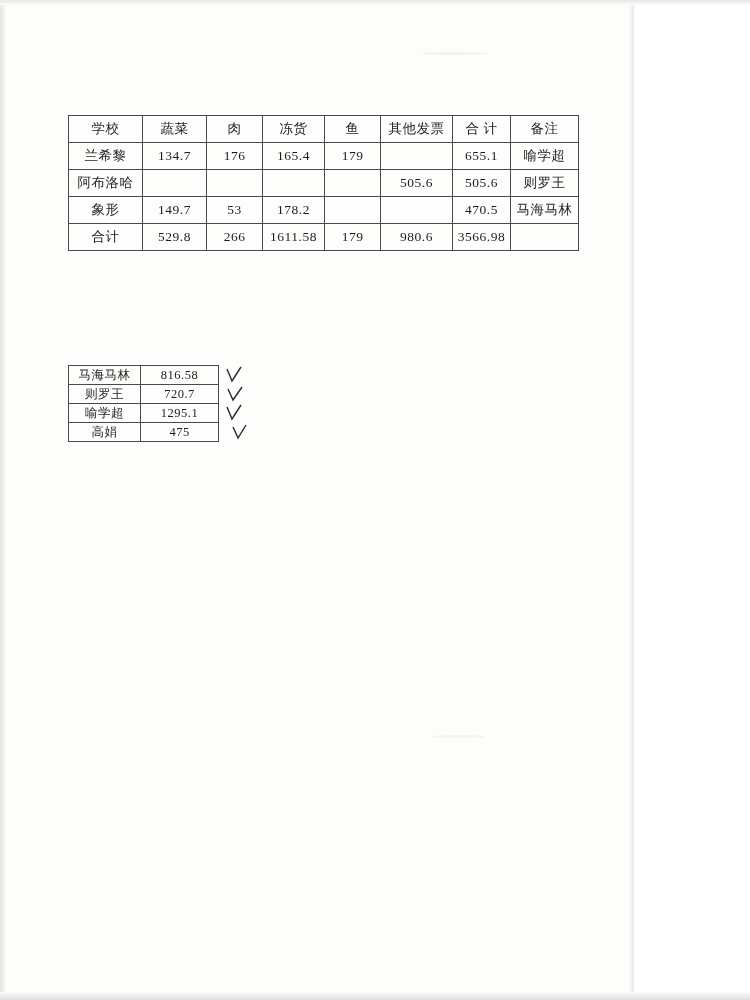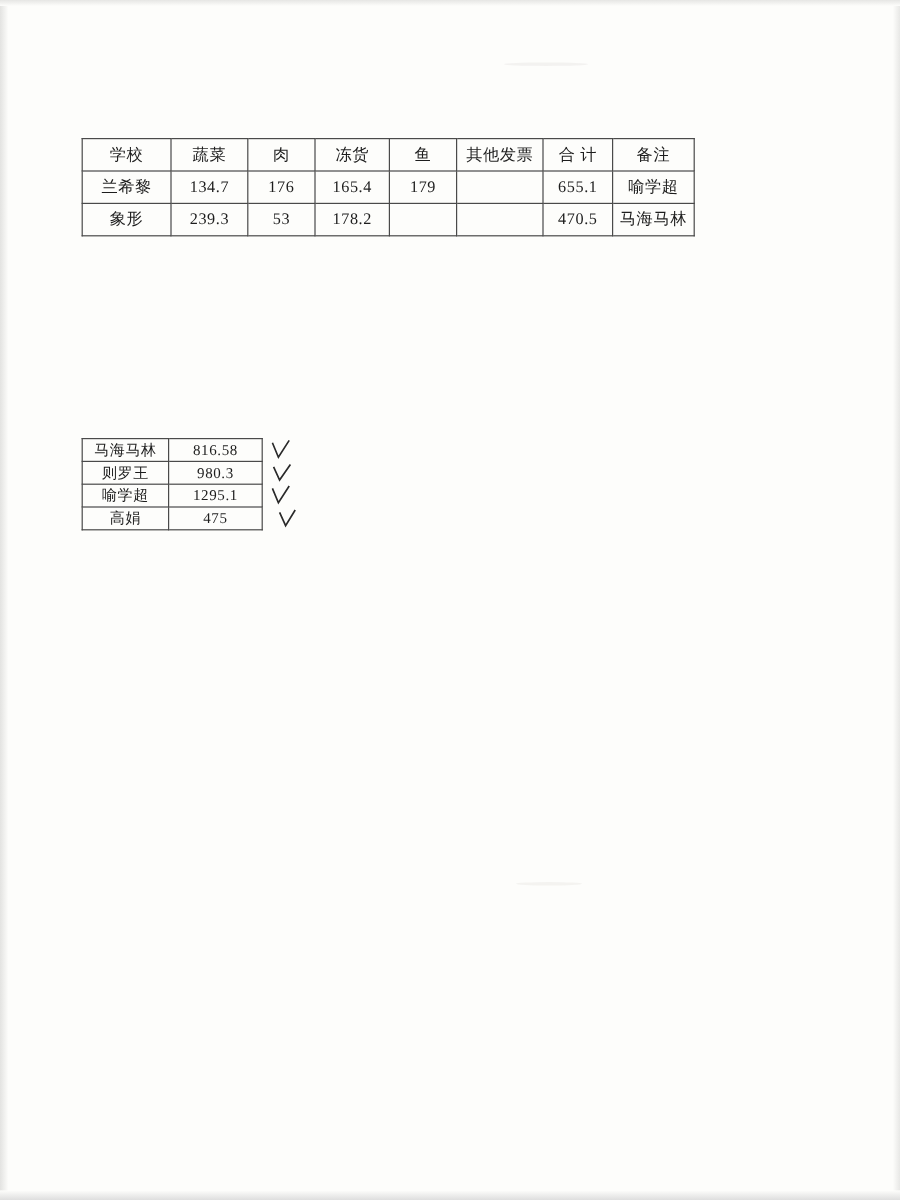--- a/index.html
+++ b/index.html
@@ -11,21 +11,21 @@
     height: 1000px;
     background: #ffffff;
     font-family: "Liberation Serif", serif;
     position: relative;
     overflow: hidden;
   }
   
   .page {
     position: absolute;
     left: 0; top: 0;
-    width: 750px;
+    width: 634px;
     height: 1000px;
     background: #fdfdfb;
   }
   
   .scan-edge-left {
     position: absolute;
     left: 0; top: 0;
     width: 7px; height: 1000px;
     background: linear-gradient(to right, #e3e3e1, #fdfdfb);
   }
@@ -173,45 +173,65 @@
         <td>兰希黎</td>
         <td class="num">134.7</td>
         <td class="num">176</td>
         <td class="num">165.4</td>
         <td class="num">179</td>
         <td class="num"></td>
         <td class="num">655.1</td>
         <td>喻学超</td>
       </tr>
       <tr>
+        <td>阿布洛哈</td>
+        <td class="num"></td>
+        <td class="num"></td>
+        <td class="num"></td>
+        <td class="num"></td>
+        <td class="num">505.6</td>
+        <td class="num">505.6</td>
+        <td>则罗王</td>
+      </tr>
+      <tr>
         <td>象形</td>
-        <td class="num">239.3</td>
+        <td class="num">149.7</td>
         <td class="num">53</td>
         <td class="num">178.2</td>
         <td class="num"></td>
         <td class="num"></td>
         <td class="num">470.5</td>
         <td>马海马林</td>
+      </tr>
+      <tr>
+        <td>合计</td>
+        <td class="num">529.8</td>
+        <td class="num">266</td>
+        <td class="num">1611.58</td>
+        <td class="num">179</td>
+        <td class="num">980.6</td>
+        <td class="num">3566.98</td>
+        <td></td>
       </tr>
     </tbody>
   </table>
 
   <table class="summary-table">
     <colgroup>
       <col class="sum-col-name">
         <col class="sum-col-value">
     </colgroup>
     <tbody>
       <tr>
         <td>马海马林</td>
         <td class="num">816.58</td>
       </tr>
       <tr>
         <td>则罗王</td>
-        <td class="num">980.3</td>
+        <td class="num">720.7</td>
       </tr>
       <tr>
         <td>喻学超</td>
         <td class="num">1295.1</td>
       </tr>
       <tr>
         <td>高娟</td>
         <td class="num">475</td>
       </tr>
     </tbody>

